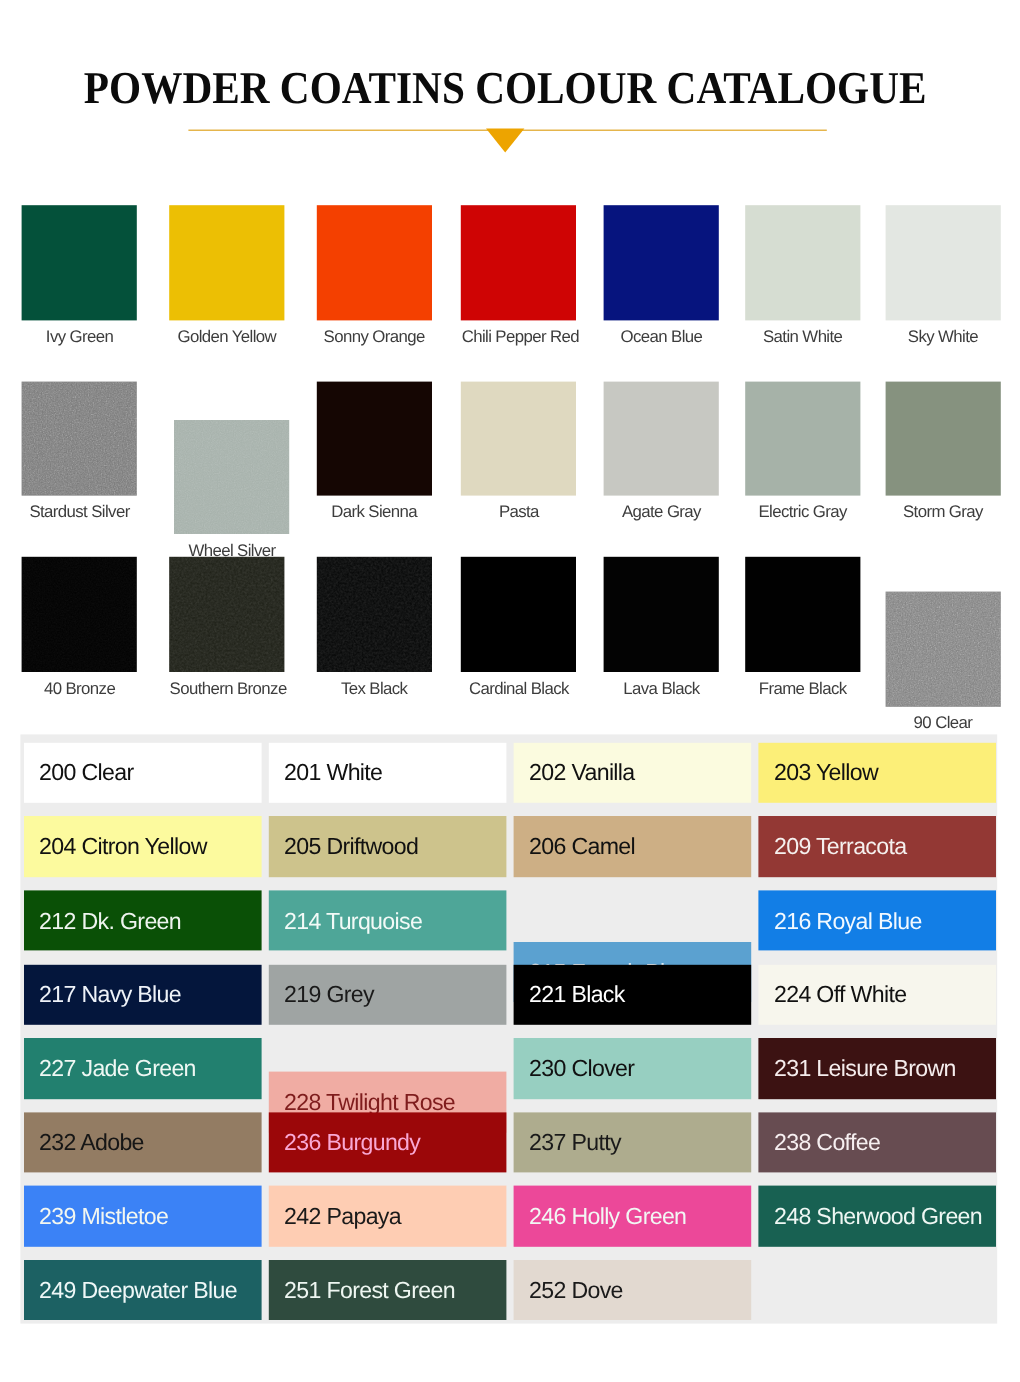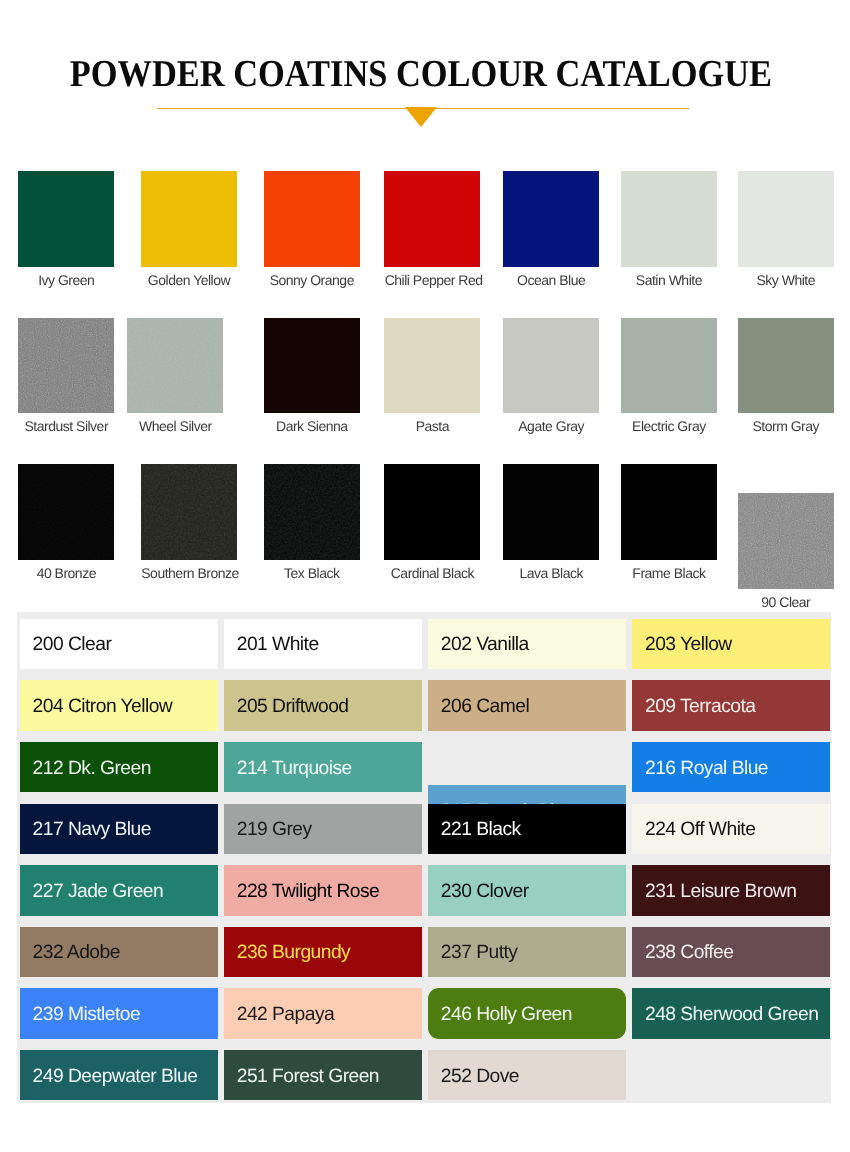--- a/index.html
+++ b/index.html
@@ -145,21 +145,21 @@
         <div class="scell" style="left: 18px;">
           <div class="sbox" style="background: rgb(122, 122, 122);">
             <div class="tex tex-speckle">
               <svg xmlns="http://www.w3.org/2000/svg" width="96" height="96" preserveAspectRatio="none">
                 <rect width="96" height="96" filter="url(#noise-speckle)"></rect>
               </svg>
             </div>
           </div>
           <div class="slabel">Stardust Silver</div>
         </div>
-        <div class="scell" style="left: 127px;">
+        <div class="scell" style="left: 145px; margin-top: 32px;">
           <div class="sbox" style="background: rgb(167, 178, 172);">
             <div class="tex tex-fine">
               <svg xmlns="http://www.w3.org/2000/svg" width="96" height="96" preserveAspectRatio="none">
                 <rect width="96" height="96" filter="url(#noise-fine)"></rect>
               </svg>
             </div>
           </div>
           <div class="slabel">Wheel Silver</div>
         </div>
         <div class="scell" style="left: 263.5px;">
@@ -293,52 +293,52 @@
           <span>221 Black</span>
         </div>
         <div class="tcell" style="background: rgb(247, 246, 237); color: rgb(17, 17, 17);">
           <span>224 Off White</span>
         </div>
       </div>
       <div class="trow">
         <div class="tcell" style="background: rgb(34, 128, 111); color: rgb(238, 247, 243);">
           <span>227 Jade Green</span>
         </div>
-        <div class="tcell" style="background: rgb(240, 172, 163); color: #000000;">
+        <div class="tcell" style="background: rgb(240, 172, 163); color: #7f1d1d; margin-top: 28px;">
           <span>228 Twilight Rose</span>
         </div>
         <div class="tcell" style="background: rgb(151, 207, 193); color: rgb(17, 17, 17);">
           <span>230 Clover</span>
         </div>
         <div class="tcell" style="background: rgb(60, 18, 18); color: rgb(245, 236, 236);">
           <span>231 Leisure Brown</span>
         </div>
       </div>
       <div class="trow">
         <div class="tcell" style="background: rgb(147, 124, 99); color: rgb(22, 22, 22);">
           <span>232 Adobe</span>
         </div>
-        <div class="tcell" style="background: rgb(155, 7, 9); color: #fde047;">
+        <div class="tcell" style="background: rgb(155, 7, 9); color: #f9a8d4;">
           <span>236 Burgundy</span>
         </div>
         <div class="tcell" style="background: rgb(174, 172, 142); color: rgb(26, 26, 26);">
           <span>237 Putty</span>
         </div>
         <div class="tcell" style="background: rgb(103, 76, 81); color: rgb(246, 239, 240);">
           <span>238 Coffee</span>
         </div>
       </div>
       <div class="trow">
         <div class="tcell" style="background: #3b82f6; color: rgb(243, 247, 240);">
           <span>239 Mistletoe</span>
         </div>
         <div class="tcell" style="background: rgb(254, 205, 179); color: rgb(26, 26, 26);">
           <span>242 Papaya</span>
         </div>
-        <div class="tcell" style="background: #4d7c0f; color: rgb(242, 247, 244); border-radius: 11px;">
+        <div class="tcell" style="background: #ec4899; color: rgb(242, 247, 244);">
           <span>246 Holly Green</span>
         </div>
         <div class="tcell" style="background: rgb(24, 97, 82); color: rgb(238, 247, 243);">
           <span>248 Sherwood Green</span>
         </div>
       </div>
       <div class="trow">
         <div class="tcell" style="background: rgb(28, 97, 99); color: rgb(238, 247, 247);">
           <span>249 Deepwater Blue</span>
         </div>

